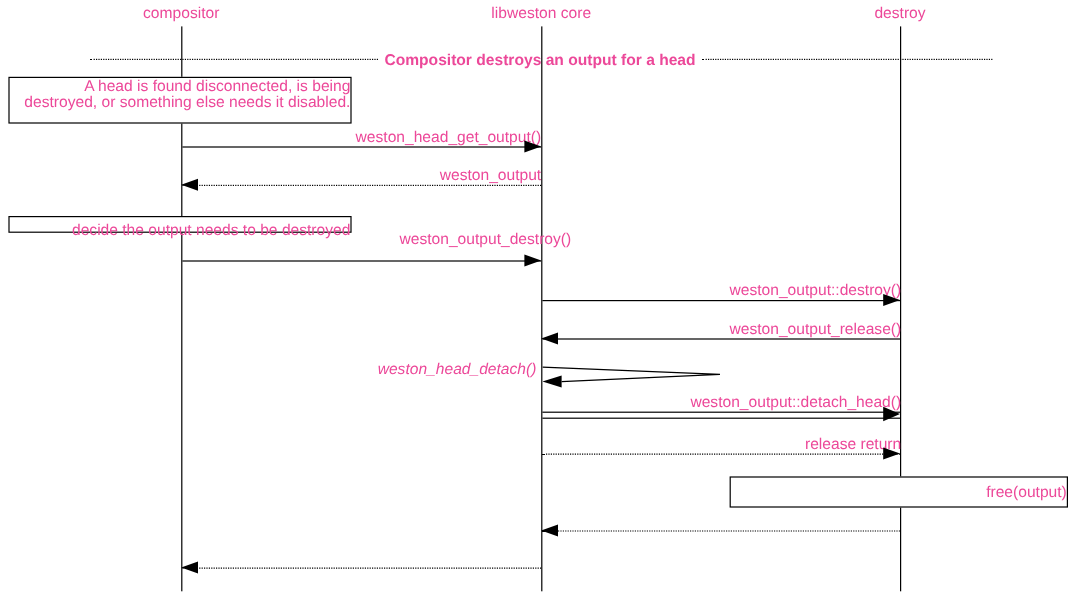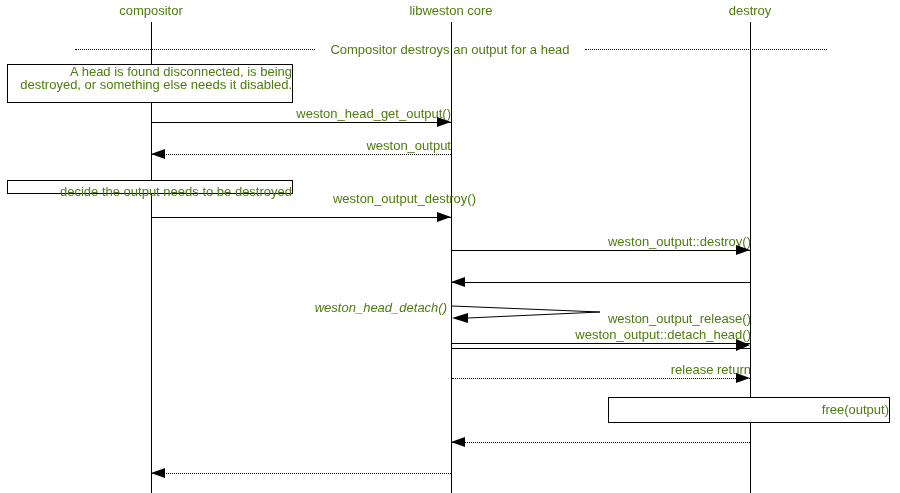--- a/index.html
+++ b/index.html
@@ -4,21 +4,21 @@
 <style>
   html, body { margin: 0; padding: 0; }
   body { background: #ffffff; }
   .canvas {
     position: relative;
     width: 900px;
     height: 493px;
     background: #ffffff;
     font-family: "Liberation Sans", sans-serif;
     font-size: 13px;
-    color: #4d7c0f;
+    color: #ec4899;
     overflow: hidden;
   }
   .lifeline {
     position: absolute;
     top: 22px;
     bottom: 0;
     width: 1px;
     background: #000000;
     z-index: 1;
   }
@@ -38,20 +38,21 @@
   }
   .divider-label {
     position: absolute;
     top: 43px;
     left: 315px;
     width: 270px;
     text-align: center;
     line-height: 14px;
     white-space: nowrap;
     z-index: 2;
+    font-weight: bold;
   }
   .note {
     position: absolute;
     box-sizing: border-box;
     background: #ffffff;
     border: 1px solid #000000;
     text-align: right;
     z-index: 3;
   }
   .note-1 { left: 7px; top: 64px; width: 286px; height: 39px; line-height: 12.5px; padding-top: 1px; }
@@ -132,21 +133,21 @@
   <div class="note note-2">decide the output needs to be destroyed</div>
 
   <div class="msg-label" style="left:151px; top:191px; width:300px;padding-left:25px;">weston_output_destroy()</div>
   <div class="msg-line" style="left:152px; top:217px; width:299px;"></div>
   <div class="arrow right" style="left:437px; top:212px;"></div>
 
   <div class="msg-label" style="left:451px; top:234px; width:300px;">weston_output::destroy()</div>
   <div class="msg-line" style="left:452px; top:250px; width:298px;"></div>
   <div class="arrow right" style="left:736px; top:245px;"></div>
 
-  <div class="msg-label" style="left:451px; top:266px; width:300px;margin-top:45px;">weston_output_release()</div>
+  <div class="msg-label" style="left:451px; top:266px; width:300px;">weston_output_release()</div>
   <div class="msg-line" style="left:452px; top:282px; width:298px;"></div>
   <div class="arrow left" style="left:451px; top:277px;"></div>
 
   <div class="msg-label" style="left:287px; top:300px; width:160px; text-align:right;font-style:italic;">weston_head_detach()</div>
   <svg class="self-call" width="152" height="22" viewBox="0 0 152 22">
     <polyline points="0,3 148,9 16,15" fill="none" stroke="#000000" stroke-width="1"></polyline>
     <polygon points="0,15 16,10 16,20" fill="#000000"></polygon>
   </svg>
 
   <div class="msg-label" style="left:451px; top:327px; width:300px;">weston_output::detach_head()</div>

